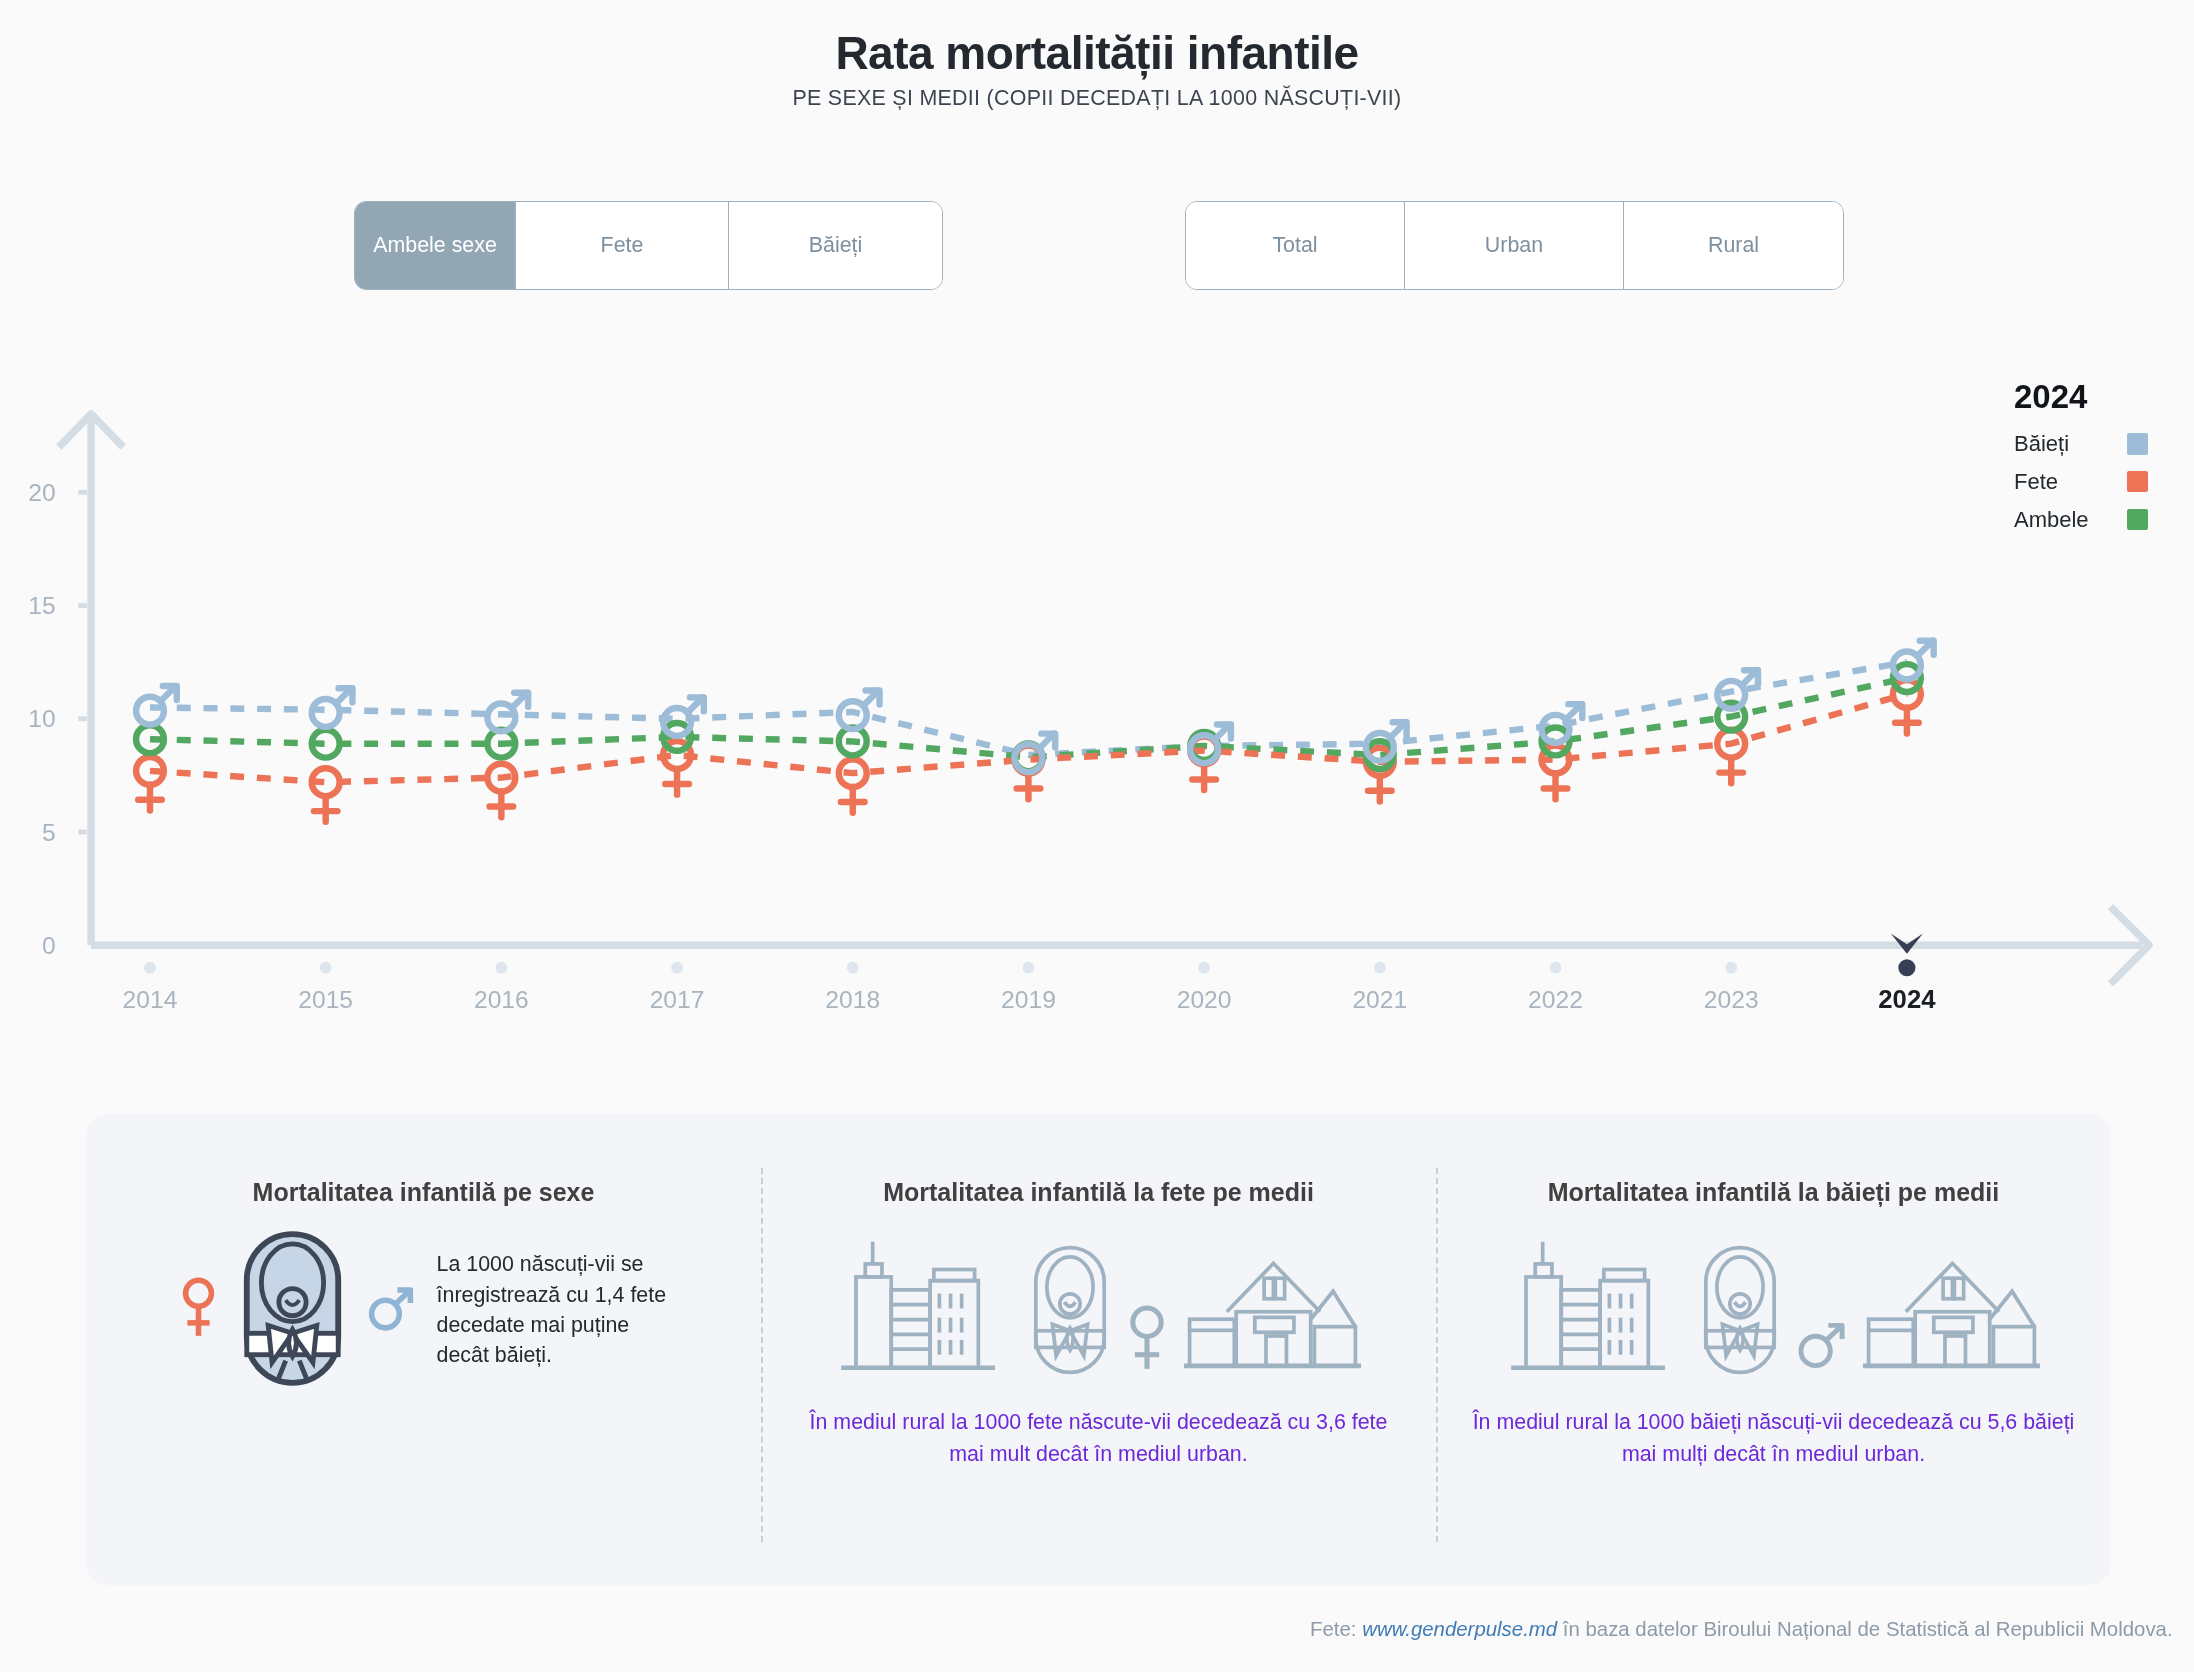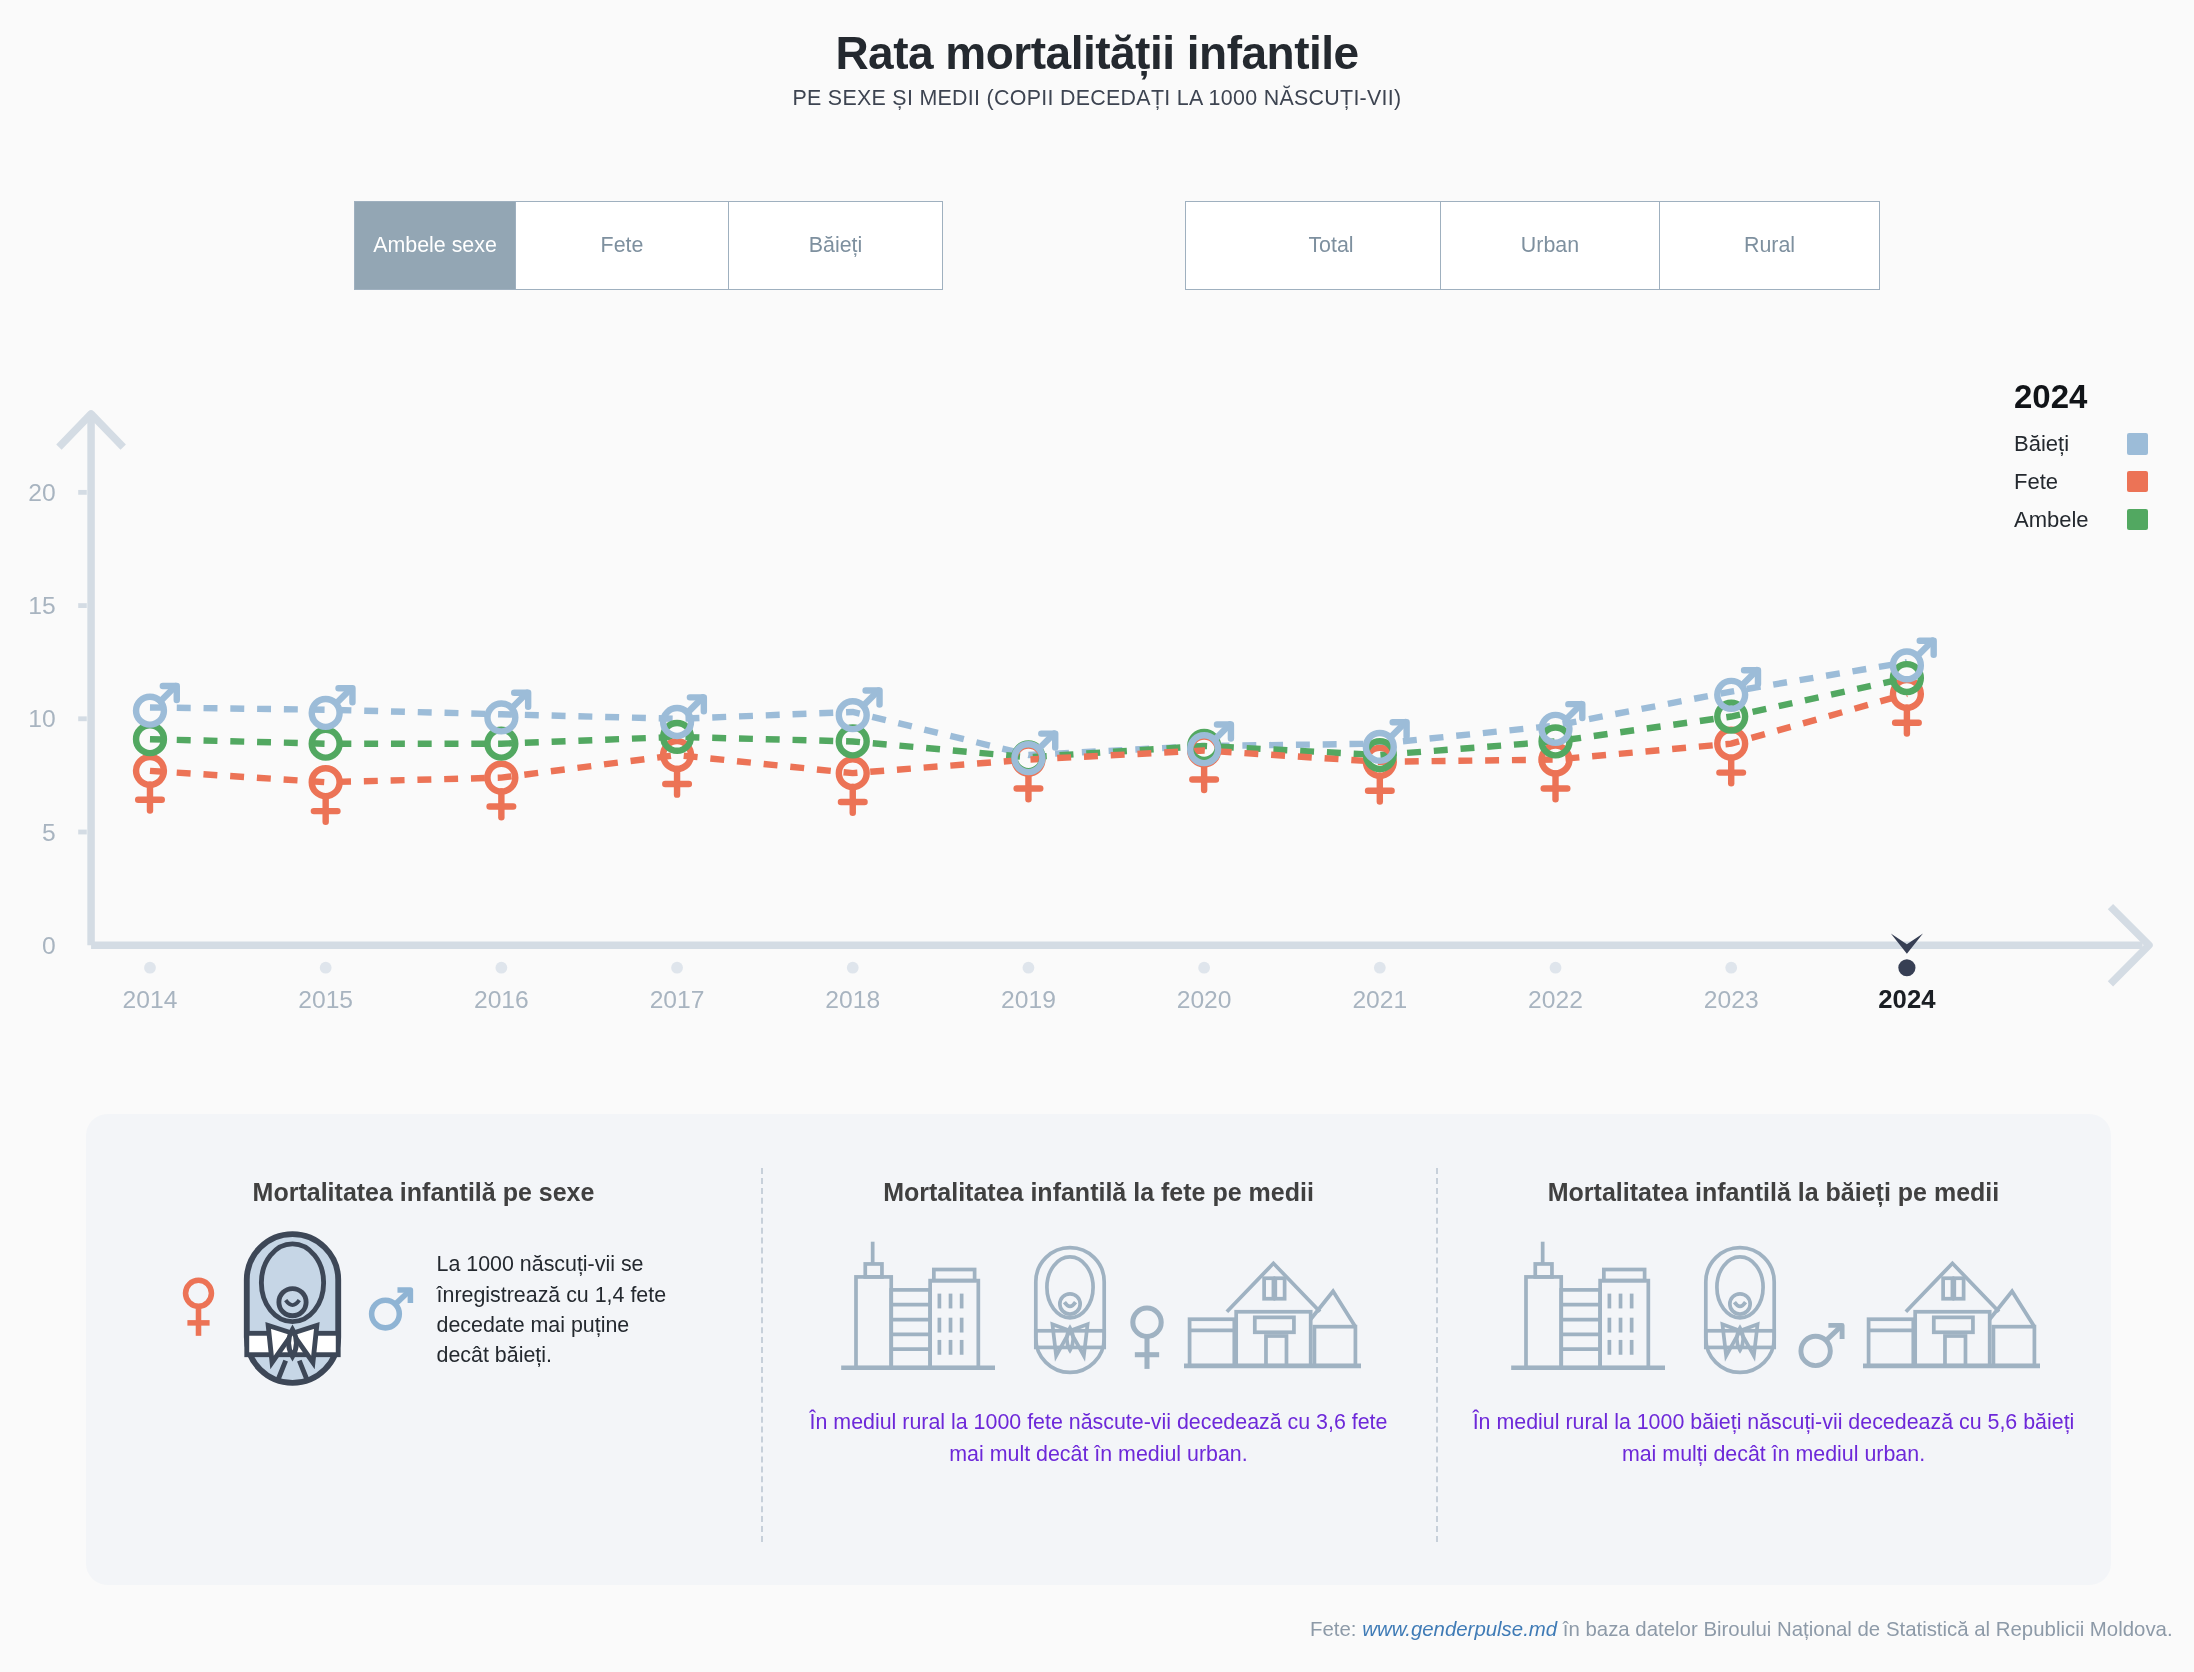--- a/index.html
+++ b/index.html
@@ -18,38 +18,38 @@
     position:absolute;top:26px;left:0;width:2194px;text-align:center;
     font-size:46px;font-weight:bold;color:#24292f;letter-spacing:-0.5px;
   }
   .subtitle{
     position:absolute;top:86px;left:0;width:2194px;text-align:center;
     font-size:21.4px;color:#3d4451;letter-spacing:0.3px;
   }
 
   
   .toggle-group{
-    position:absolute;display:flex;border:1.6px solid #9fb0bf;border-radius:0;
+    position:absolute;display:flex;border:1.6px solid #9fb0bf;border-radius:12px;
     overflow:hidden;background:#ffffff;
   }
   .toggle-btn{
     display:flex;align-items:center;justify-content:center;
     font-size:21.4px;color:#7e909f;background:#ffffff;
     border-right:1.6px solid #9fb0bf;box-sizing:border-box;
     height:87px;
   }
   .toggle-btn:last-child{border-right:none;}
   .toggle-btn.active{background:#93a6b4;color:#ffffff;}
 
   #group-sex{left:354px;top:201px;}
   #group-sex .toggle-btn:nth-child(1){width:161px;}
   #group-sex .toggle-btn:nth-child(2){width:213px;}
   #group-sex .toggle-btn:nth-child(3){width:213px;}
 
-  #group-env{left:1185px;top:201px;padding-left:36px;}
+  #group-env{left:1185px;top:201px;}
   #group-env .toggle-btn{width:219px;}
 
   
   .chart{position:absolute;left:0;top:364px;width:2194px;height:675px;}
   .chart svg{display:block;}
 
   
   .legend{position:absolute;left:2014px;top:380px;width:161px;}
   .legend-year{font-size:33px;font-weight:bold;color:#111418;margin:0 0 18px 0;line-height:1;}
   .legend-row{display:flex;align-items:center;justify-content:space-between;

